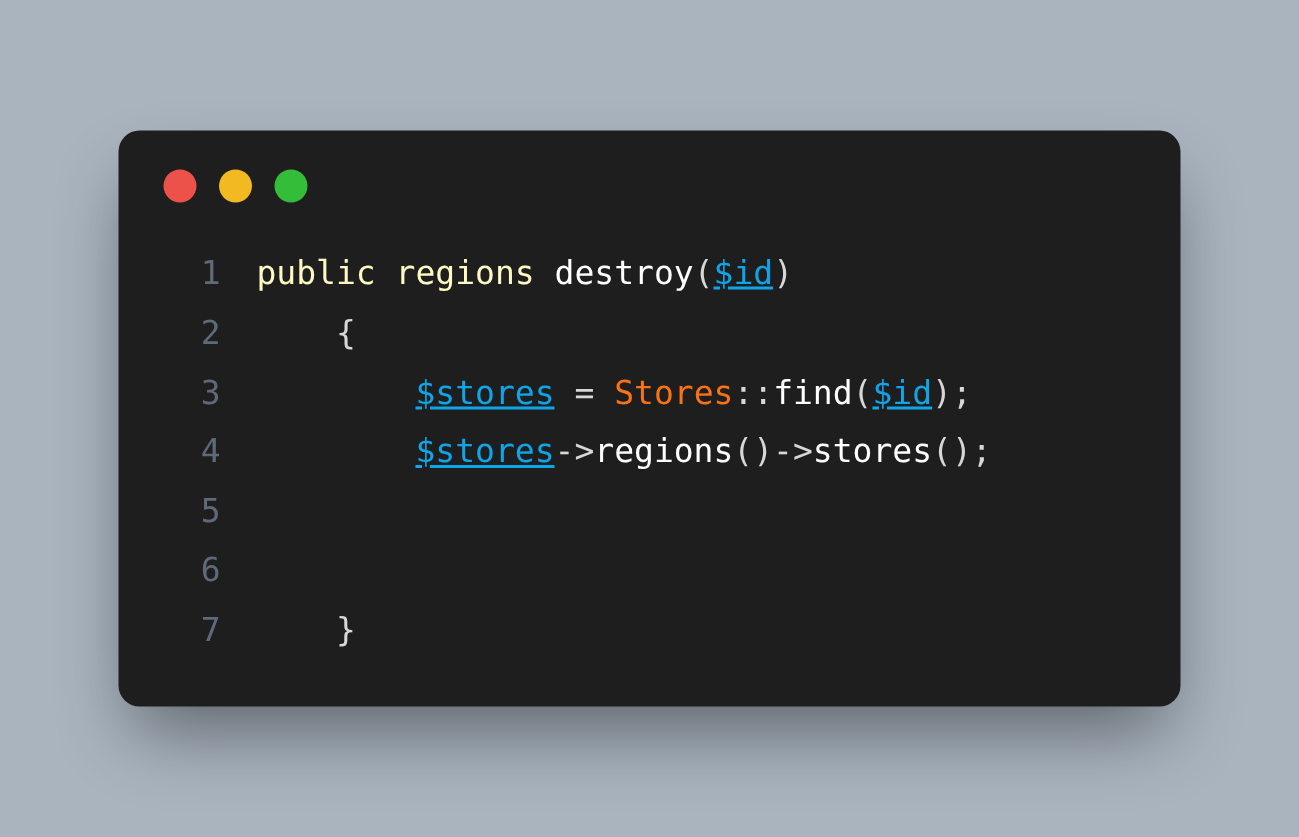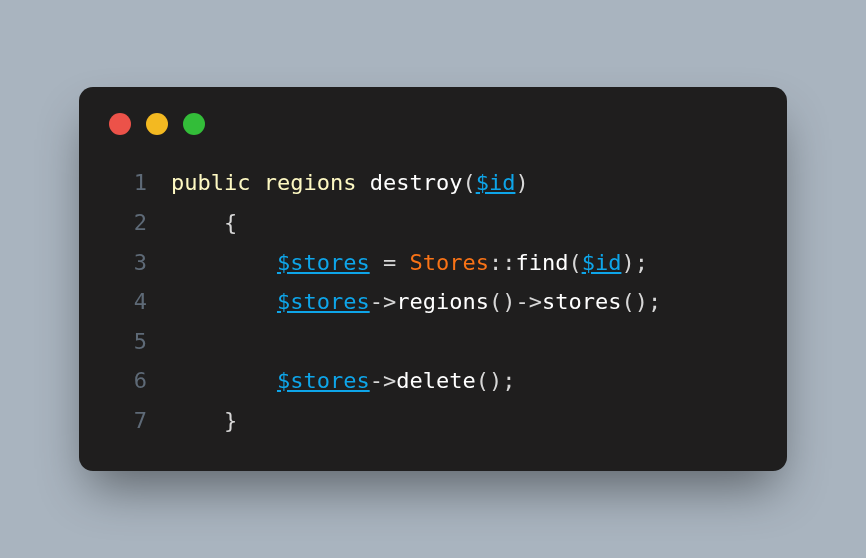--- a/index.html
+++ b/index.html
@@ -65,16 +65,16 @@
     <div class="dot red"></div>
     <div class="dot yellow"></div>
     <div class="dot green"></div>
   </div>
   <div class="code" id="code">
       <div class="line"><span class="ln">1</span><span class="content"><span class="kw">public</span><span> </span><span class="kw">regions</span><span> </span><span class="fn">destroy</span><span class="punc">(</span><span class="var">$id</span><span class="punc">)</span></span></div>
       <div class="line"><span class="ln">2</span><span class="content"><span>    </span><span class="punc">{</span></span></div>
       <div class="line"><span class="ln">3</span><span class="content"><span>        </span><span class="var">$stores</span><span> </span><span class="op">=</span><span> </span><span class="cls">Stores</span><span class="op">::</span><span class="fn">find</span><span class="punc">(</span><span class="var">$id</span><span class="punc">);</span></span></div>
       <div class="line"><span class="ln">4</span><span class="content"><span>        </span><span class="var">$stores</span><span class="op">-&gt;</span><span class="fn">regions</span><span class="punc">()</span><span class="op">-&gt;</span><span class="fn">stores</span><span class="punc">();</span></span></div>
       <div class="line"><span class="ln">5</span><span class="content"></span></div>
-      <div class="line"><span class="ln">6</span><span class="content"><span>        </span><span class="var">$stores</span><span class="op">-&gt;</span><span class="fn">delete</span><span class="punc">();</span></span></div>
+      <div class="line"><span class="ln">6</span></div>
       <div class="line"><span class="ln">7</span><span class="content"><span>    </span><span class="punc">}</span></span></div>
     </div>
 </div>
 
 </body></html>

